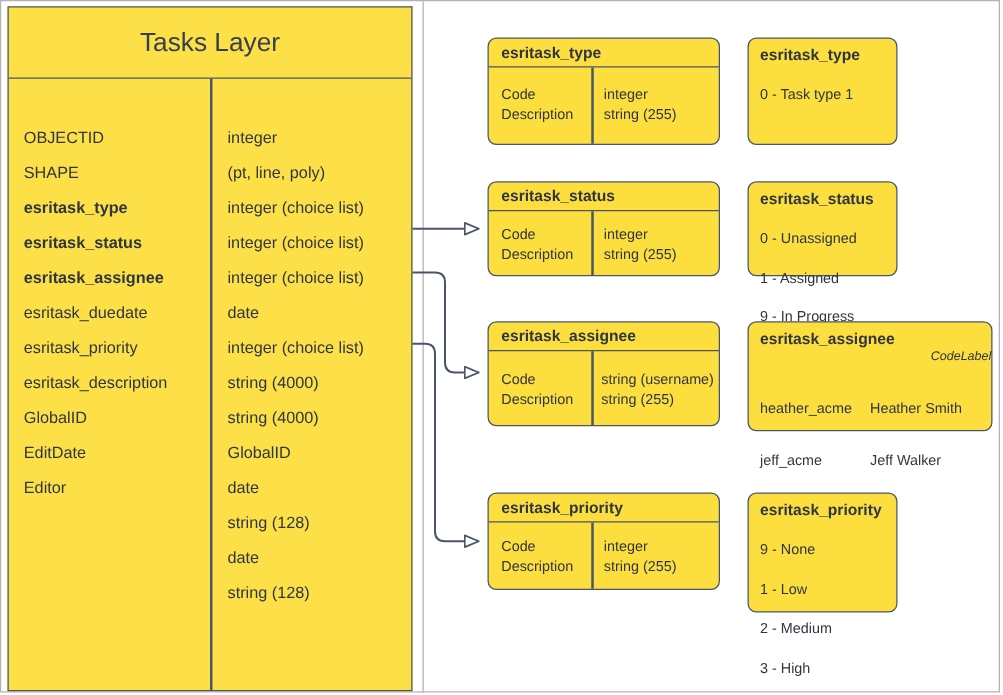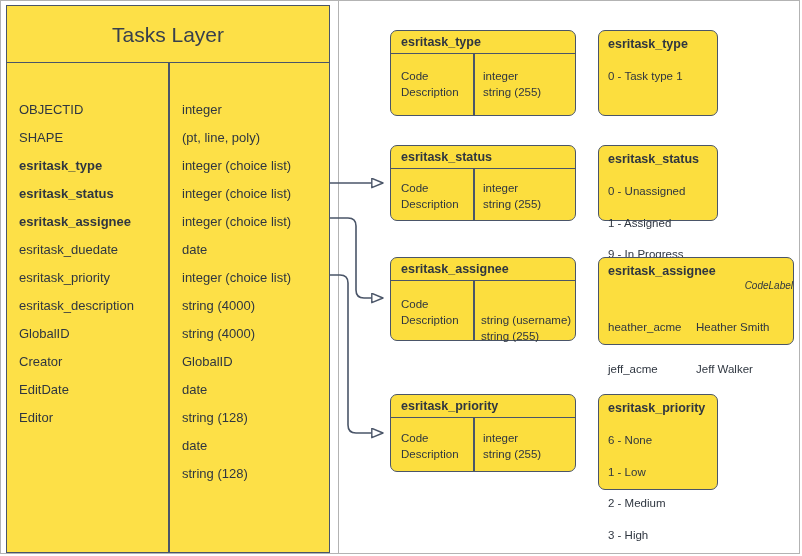--- a/index.html
+++ b/index.html
@@ -199,21 +199,20 @@
     <div class="field-list">
       <div class="field-row">OBJECTID</div>
       <div class="field-row">SHAPE</div>
       <div class="field-row bold">esritask_type</div>
       <div class="field-row bold">esritask_status</div>
       <div class="field-row bold">esritask_assignee</div>
       <div class="field-row">esritask_duedate</div>
       <div class="field-row">esritask_priority</div>
       <div class="field-row">esritask_description</div>
       <div class="field-row">GlobalID</div>
-      <div class="field-row">Creator</div>
       <div class="field-row">EditDate</div>
       <div class="field-row">Editor</div>
     </div>
 
     <div class="type-list">
       <div class="field-row">integer</div>
       <div class="field-row">(pt, line, poly)</div>
       <div class="field-row">integer (choice list)</div>
       <div class="field-row">integer (choice list)</div>
       <div class="field-row">integer (choice list)</div>
@@ -282,21 +281,21 @@
     <div class="vbox-line">3 - Completed</div>
   </div>
 
   <div class="ybox" style="left:390px; top:257px; width:186px; height:84px;">
     <div class="ybox-title">esritask_assignee</div>
     <div class="ybox-split" style="left:82px; height:59px;"></div>
     <div class="ybox-col" style="left:10px; top:38px;">
       <div>Code</div>
       <div>Description</div>
     </div>
-    <div class="ybox-col" style="left:90px; top:54px;">
+    <div class="ybox-col" style="left:90px; top:38px;">
       <div>string  (username)</div>
       <div>string (255)</div>
     </div>
   </div>
 
   <div class="vbox" style="left:598px; top:257px; width:196px; height:88px;">
     <div class="vbox-title">esritask_assignee</div>
     <div class="vbox-grid-head">
       <span class="gcol-code">Code</span><span>Label</span>
     </div>
@@ -317,20 +316,20 @@
       <div>Description</div>
     </div>
     <div class="ybox-col" style="left:92px; top:35px;">
       <div>integer</div>
       <div>string (255)</div>
     </div>
   </div>
 
   <div class="vbox" style="left:598px; top:394px; width:120px; height:96px;">
     <div class="vbox-title">esritask_priority</div>
-    <div class="vbox-line">6 - None</div>
+    <div class="vbox-line">9 - None</div>
     <div class="vbox-line">1 - Low</div>
     <div class="vbox-line">2 - Medium</div>
     <div class="vbox-line">3 - High</div>
     <div class="vbox-line">4 - Critical</div>
   </div>
 
 </div>
 
 </body></html>

